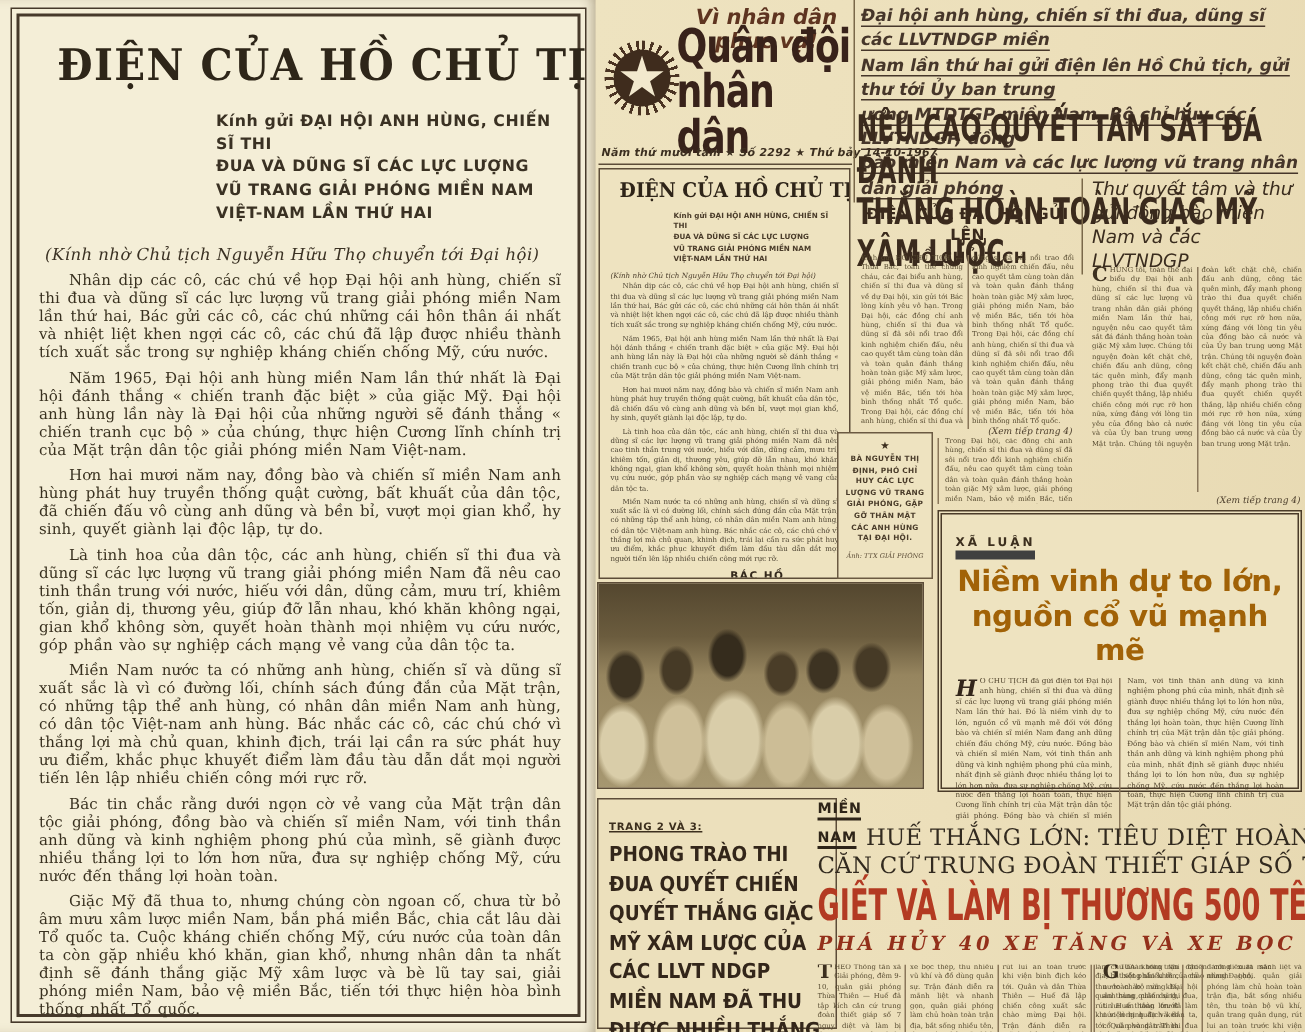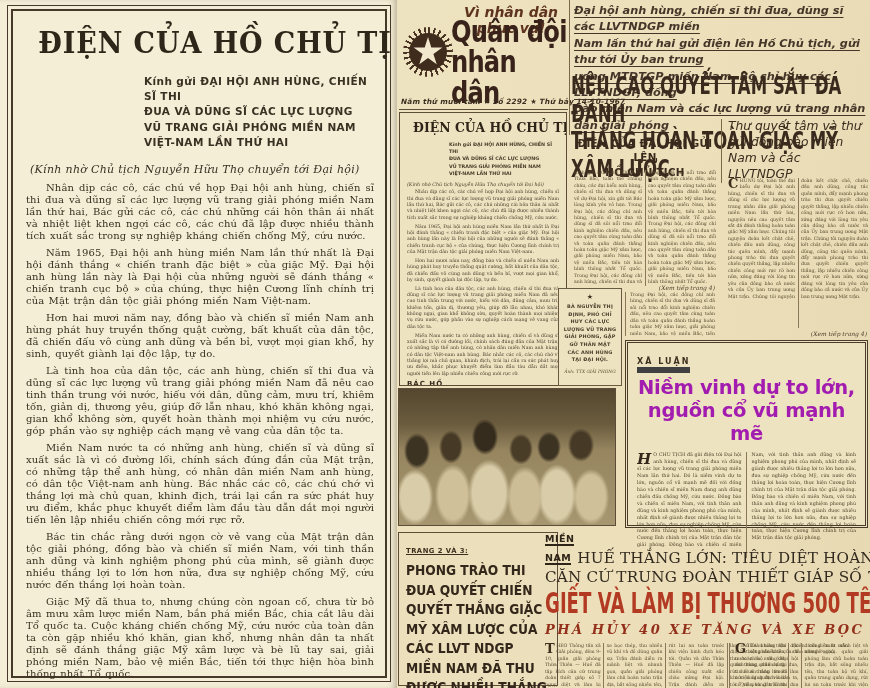--- a/index.html
+++ b/index.html
@@ -52,21 +52,21 @@
   
   .tgbox{left:2px;top:112px;width:168px;height:274px;border:1px solid #5c4c38;background:#eee3c0;
       padding:6px 7px;overflow:hidden;}
   .tg-title{font-family:"DejaVu Serif",serif;font-weight:bold;font-size:13.5px;text-align:center;
       color:#2e2418;white-space:nowrap;transform:scaleX(.92);transform-origin:50% 0;}
   .tg-ded{font-family:"DejaVu Sans",sans-serif;font-weight:bold;font-size:4.8px;line-height:1.5;
       color:#4a3c2a;white-space:pre-line;margin:6px 0 0 42px;}
   .tg-note{font-style:italic;font-size:4.8px;color:#4a3c2a;margin-top:5px;}
   .tgbox p{font-size:4.7px;line-height:1.35;text-align:justify;text-indent:8px;color:#4a4130;margin-top:2.5px;}
   .tg-sig{font-family:"DejaVu Sans",sans-serif;font-weight:bold;font-size:7px;letter-spacing:1px;
-      text-align:left;margin:3px 8px 0 0;color:#33281b;}
+      text-align:right;margin:3px 36px 0 0;color:#33281b;}
 
   .midhead{left:178px;top:136px;width:140px;text-align:center;font-family:"DejaVu Sans",sans-serif;
       font-weight:bold;font-size:10.3px;line-height:1.4;color:#39291c;white-space:pre-line;letter-spacing:.3px;}
   .midcols{left:177px;top:170px;width:142px;height:116px;column-count:2;column-gap:6px;
       column-rule:1px solid #8a775a;font-size:4.6px;line-height:1.4;text-align:justify;color:#55492f;}
   .cont-a{left:252px;top:284px;width:66px;font-style:italic;font-size:6px;color:#4a3c2a;text-align:right;}
   .stub{left:228px;top:292px;width:90px;height:44px;font-size:4.6px;line-height:1.4;text-align:justify;
       color:#55492f;overflow:hidden;border-left:1px solid #8a775a;padding-left:4px;}
 
   .righthead{left:324px;top:119px;width:147px;font-family:"DejaVu Sans",sans-serif;font-style:italic;
@@ -101,21 +101,21 @@
       radial-gradient(26px 40px at 192px 108px,#cfc09a 0 55%,rgba(0,0,0,0) 70%),
       linear-gradient(180deg,#54472f 0,#6b5c3e 26%,#96855f 45%,#a69770 100%);
       border:1px solid #5c4c38;}
 
   
   .edbox{left:228px;top:340px;width:243px;height:188px;border:3px double #4a3b28;background:#eee3c0;
       padding:6px 9px 4px 9px;}
   .edkick{font-family:"DejaVu Sans",sans-serif;font-weight:bold;font-size:8px;letter-spacing:2px;
       color:#3c2f1e;border-bottom:6px solid #404040;display:inline-block;padding-bottom:1px;}
   .edtitle{font-family:"DejaVu Sans",sans-serif;font-weight:800;font-size:19.5px;line-height:1.18;
-      text-align:center;color:#a21caf;white-space:pre-line;margin-top:3px;letter-spacing:-.3px;}
+      text-align:center;color:#a16207;white-space:pre-line;margin-top:3px;letter-spacing:-.3px;}
   .edcols{column-count:2;column-gap:10px;column-rule:1px solid #8a775a;font-size:4.8px;line-height:1.45;
       text-align:justify;color:#50432c;margin-top:7px;height:106px;overflow:hidden;}
   .dc2{float:left;font-size:15px;line-height:.8;font-weight:bold;font-style:italic;margin:1px 2px 0 0;color:#33261a;}
 
   
   .promo{left:1px;top:532px;width:160px;height:154px;border:1px solid #5c4c38;background:#ece0bc;
       padding:5px 7px;}
   .promo-kick{font-family:"DejaVu Sans",sans-serif;font-weight:bold;font-size:6.8px;letter-spacing:.5px;
       color:#3c2f1e;text-decoration:underline;}
   .promo-title{margin-top:4px;overflow:visible;}

